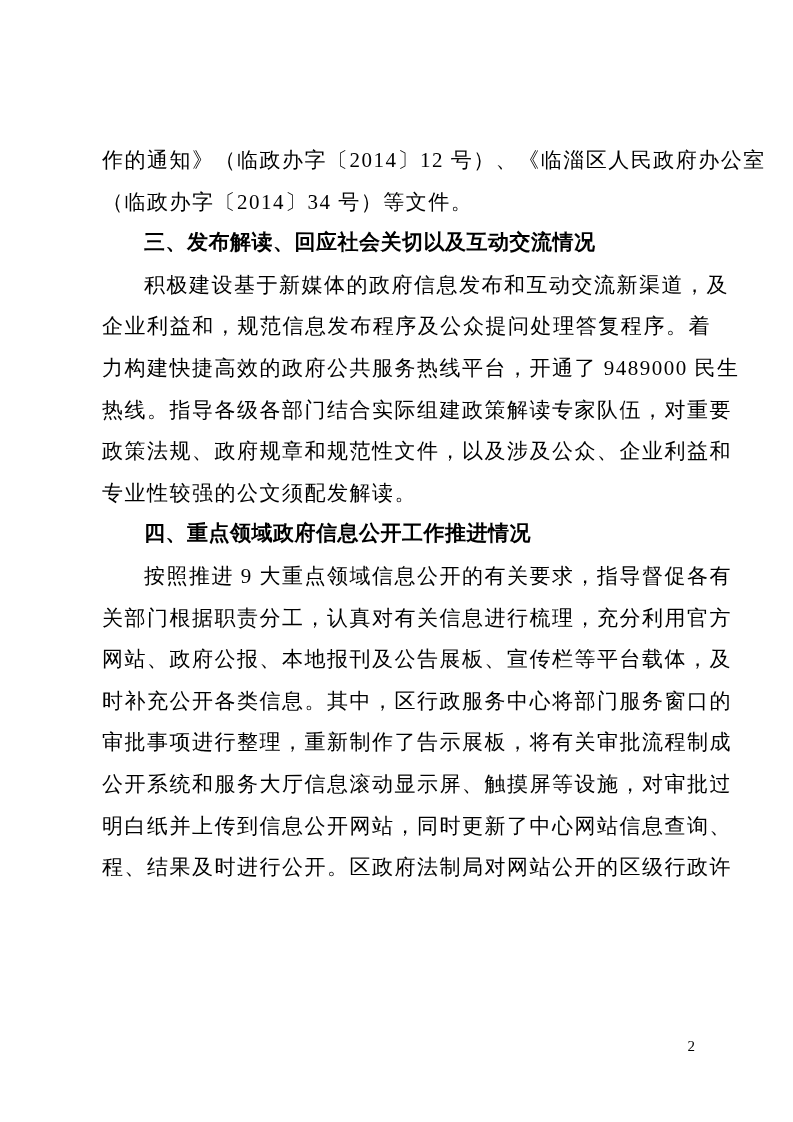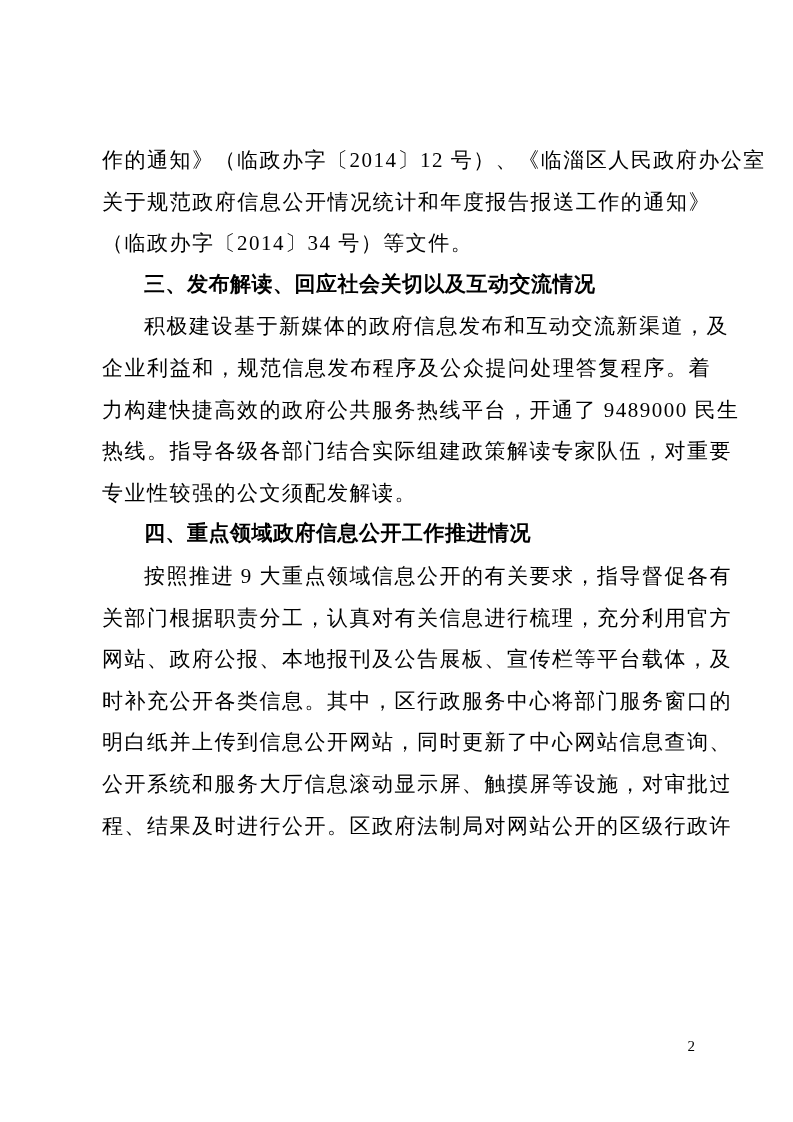--- a/index.html
+++ b/index.html
@@ -54,31 +54,32 @@
     font-size: 15px;
     color: #000000;
   }
 </style>
 </head>
 <body>
 
 <div class="page">
   <div class="doc-body">
       <div class="line">作的通知》（临政办字〔2014〕12 号）、《临淄区人民政府办公室</div>
-      <div class="line">关于规范政府信息公开情况统计和年度报告报送工作的通知》</div>
       <div class="line line-end">（临政办字〔2014〕34 号）等文件。</div>
       <div class="heading">三、发布解读、回应社会关切以及互动交流情况</div>
       <div class="line indent">积极建设基于新媒体的政府信息发布和互动交流新渠道，及</div>
       <div class="line">企业利益和，规范信息发布程序及公众提问处理答复程序。着</div>
       <div class="line">力构建快捷高效的政府公共服务热线平台，开通了 9489000 民生</div>
       <div class="line">热线。指导各级各部门结合实际组建政策解读专家队伍，对重要</div>
+      <div class="line">政策法规、政府规章和规范性文件，以及涉及公众、企业利益和</div>
       <div class="line line-end">专业性较强的公文须配发解读。</div>
       <div class="heading">四、重点领域政府信息公开工作推进情况</div>
       <div class="line indent">按照推进 9 大重点领域信息公开的有关要求，指导督促各有</div>
       <div class="line">关部门根据职责分工，认真对有关信息进行梳理，充分利用官方</div>
       <div class="line">网站、政府公报、本地报刊及公告展板、宣传栏等平台载体，及</div>
       <div class="line">时补充公开各类信息。其中，区行政服务中心将部门服务窗口的</div>
+      <div class="line">审批事项进行整理，重新制作了告示展板，将有关审批流程制成</div>
+      <div class="line">公开系统和服务大厅信息滚动显示屏、触摸屏等设施，对审批过</div>
       <div class="line">明白纸并上传到信息公开网站，同时更新了中心网站信息查询、</div>
-      <div class="line">公开系统和服务大厅信息滚动显示屏、触摸屏等设施，对审批过</div>
       <div class="line">程、结果及时进行公开。区政府法制局对网站公开的区级行政许</div>
     </div>
   <div class="page-number">2</div>
 </div>
 
 </body></html>

